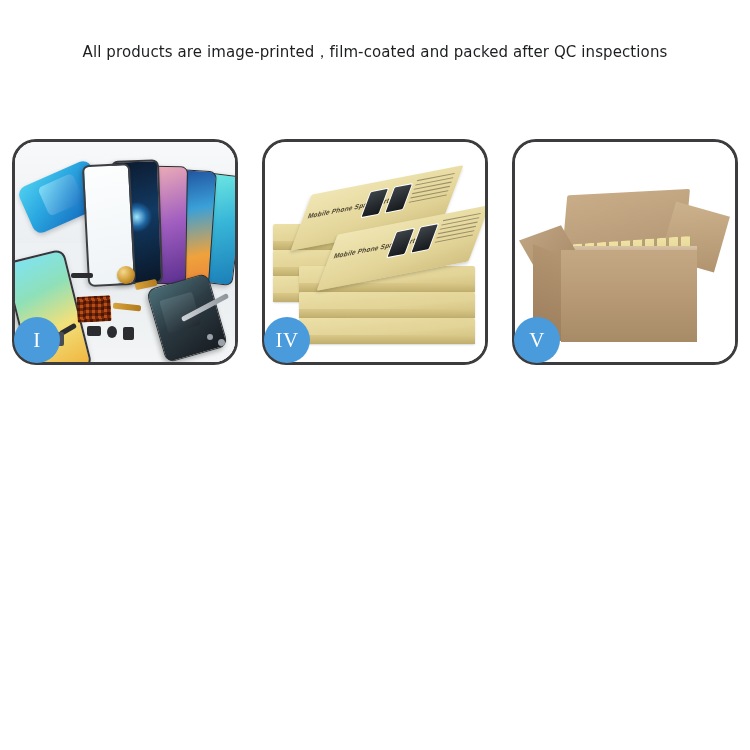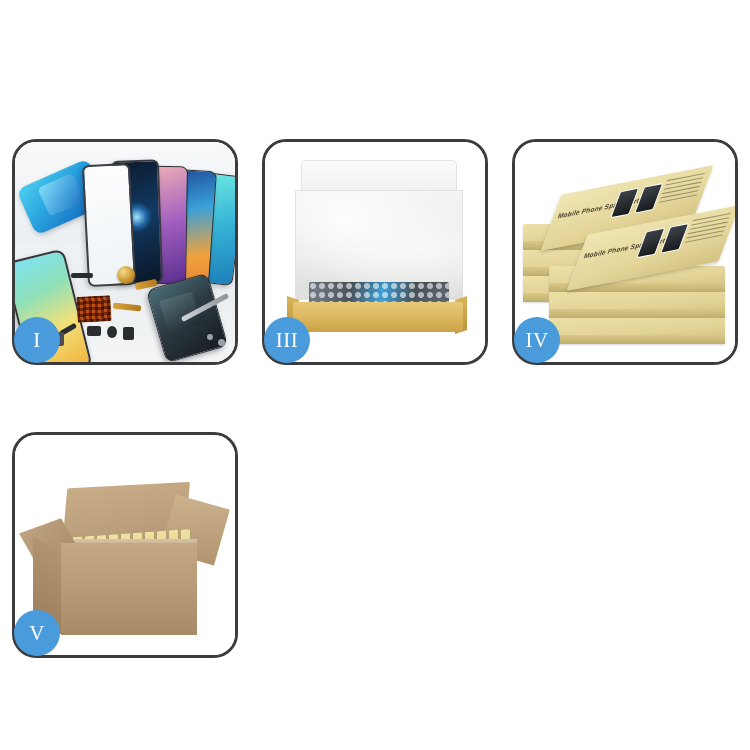--- a/index.html
+++ b/index.html
@@ -385,20 +385,21 @@
 
   .sr-only {
     position:absolute; width:1px; height:1px; overflow:hidden;
     clip:rect(0 0 0 0); white-space:nowrap;
   }
 </style>
 </head>
 <body>
 
 <div class="header">
+  <div class="subtitle">All products are image-printed，film-coated and packed after QC inspections</div>
 </div>
 
 <div class="grid">
 
   <div class="panel">
     <div class="panel-clip">
       <div class="p1-bg"></div>
       <div class="p1-sheen"></div>
       <div class="p1-floor"></div>
 
@@ -428,35 +429,20 @@
       <div class="chip" style="left:40px; bottom:16px; width:9px; height:14px; background:#4a4e54;"></div>
       <div class="tweezer"></div>
       <div class="chip" style="right:10px; bottom:16px; width:7px; height:7px; background:#9aa1a8; border-radius:50%;"></div>
       <div class="chip" style="right:22px; bottom:22px; width:6px; height:6px; background:#9aa1a8; border-radius:50%;"></div>
     </div>
     <div class="badge">I</div>
     <span class="sr-only">Phone LCD screens and spare parts laid out</span>
   </div>
 
 
-  <div class="panel">
-    <div class="panel-clip">
-      <div class="p3-bg"></div>
-      <div class="mailer">
-        <div class="lid-back"></div>
-        <div class="inner"></div>
-        <div class="content"></div>
-        <div class="side-l"></div>
-        <div class="side-r"></div>
-        <div class="front"></div>
-      </div>
-    </div>
-    <div class="badge">III</div>
-    <span class="sr-only">Wrapped part placed in kraft mailer box</span>
-  </div>
 
   <div class="panel">
     <div class="panel-clip">
       <div class="p4-bg"></div>
       <div class="stack">
 
         <div class="sbox" style="left:2px;  top:54px;  width:104px; height:26px;">
             <div class="edge"></div>
           </div>
         <div class="sbox" style="left:2px;  top:80px;  width:104px; height:26px;">

